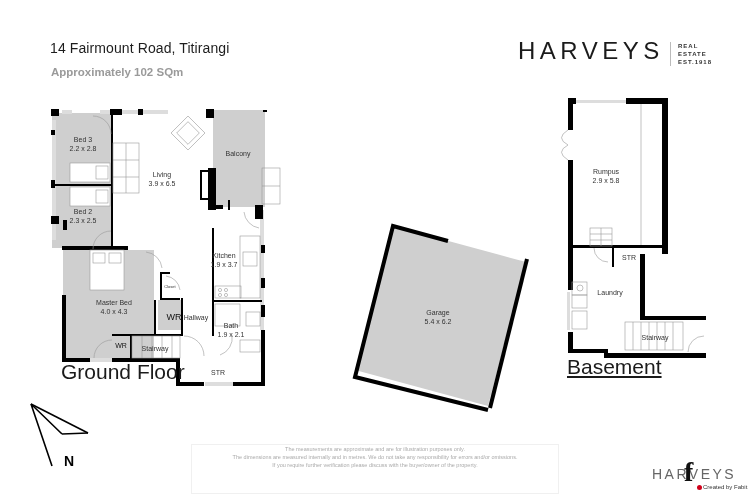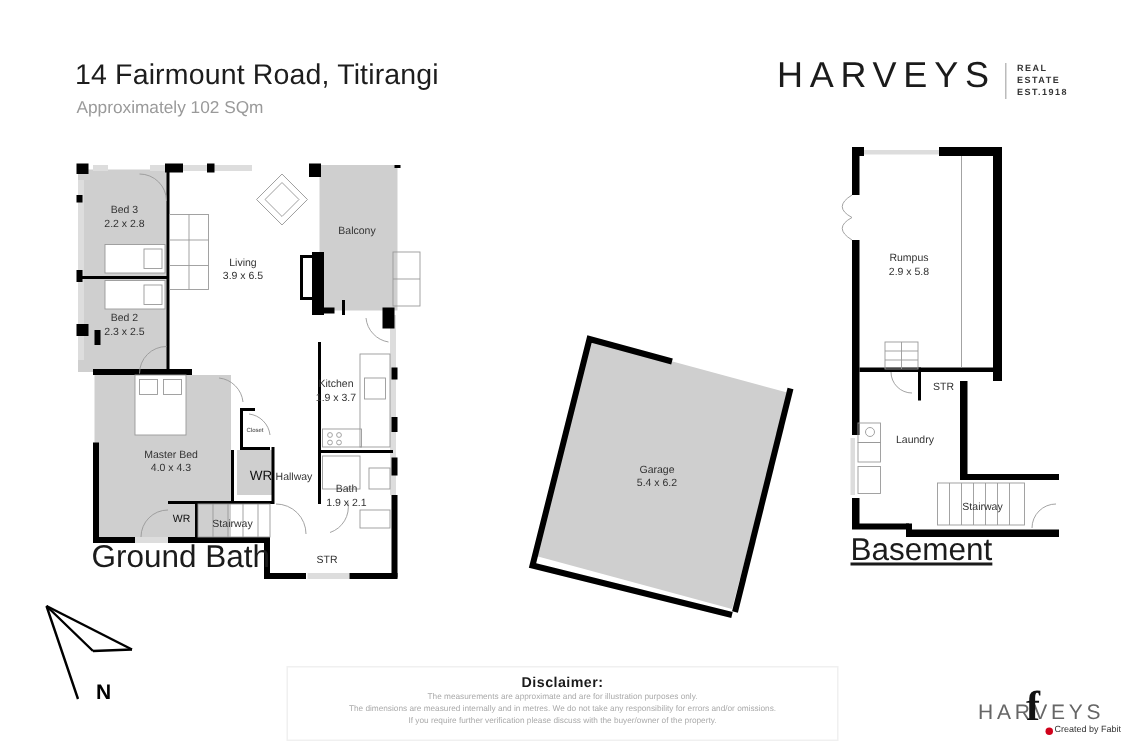--- a/index.html
+++ b/index.html
@@ -1,19 +1,19 @@
 <!DOCTYPE html>
 <html><head>
 <meta charset="utf-8">
 <style>
   html,body{margin:0;padding:0;background:#fff;}
   body{width:750px;height:500px;position:relative;overflow:hidden;font-family:"Liberation Sans","DejaVu Sans",sans-serif;color:#1a1a1a;}
   .abs{position:absolute;}
-  .title{left:50px;top:40px;font-size:19px;color:#1d1d1d;letter-spacing:0.1px;}
-  .subtitle{left:51px;top:66px;font-size:11.5px;color:#9a9a9a;}
+  .title{left:50px;top:40px;font-size:14px;color:#1d1d1d;letter-spacing:0.1px;}
+  .subtitle{left:51px;top:66px;font-size:11.5px;color:#9a9a9a;font-weight:bold;}
   .brand{left:518px;top:37px;font-size:24px;letter-spacing:4.5px;color:#1b1b1b;font-weight:400;}
   .brand-sep{left:670px;top:42px;width:1px;height:24px;background:#bbb;}
   .brand-sub{left:678px;top:42px;font-size:6px;line-height:8px;letter-spacing:1px;color:#333;font-weight:bold;}
   svg.plan{position:absolute;left:0;top:0;}
   .rl{font-size:7px;fill:#333;text-anchor:middle;font-family:"Liberation Sans","DejaVu Sans",sans-serif;}
   .floor-label{font-size:21px;color:#1b1b1b;}
   .disc{left:191px;top:444px;width:366px;height:48px;border:1px solid #f0f0f0;text-align:center;}
   .disc-h{font-size:9.5px;font-weight:bold;color:#1a1a1a;margin-top:5px;letter-spacing:0.3px;}
   .disc-l{font-size:5.5px;color:#aaa;line-height:8px;}
   .fb{left:652px;top:458px;width:95px;height:40px;}
@@ -224,25 +224,24 @@
   </g>
 
   <g fill="none" stroke="#000" stroke-width="1.6">
     <polyline points="62,434 31,404 52,466"></polyline>
     <polyline points="88,433 62,434"></polyline>
     <line x1="31" y1="404" x2="88" y2="433"></line>
   </g>
   <text x="64" y="466" font-size="14" font-weight="bold" font-family="Liberation Sans, sans-serif">N</text>
 </svg>
 
-<div class="abs floor-label" style="left:61px;top:360px;">Ground Bath</div>
+<div class="abs floor-label" style="left:61px;top:360px;">Ground Floor</div>
 <div class="abs floor-label" style="left:567px;top:355px;text-decoration:underline;">Basement</div>
 
 <div class="abs disc">
-  <div class="disc-h">Disclaimer:</div>
   <div class="disc-l">The measurements are approximate and are for illustration purposes only.</div>
   <div class="disc-l">The dimensions are measured internally and in metres. We do not take any responsibility for errors and/or omissions.</div>
   <div class="disc-l">If you require further verification please discuss with the buyer/owner of the property.</div>
 </div>
 
 <div class="abs fb">
   <div class="fb-name">HARVEYS</div>
   <div class="fb-f">f</div>
   <div class="fb-dot"></div>
   <div class="fb-created">Created by Fabit</div>

